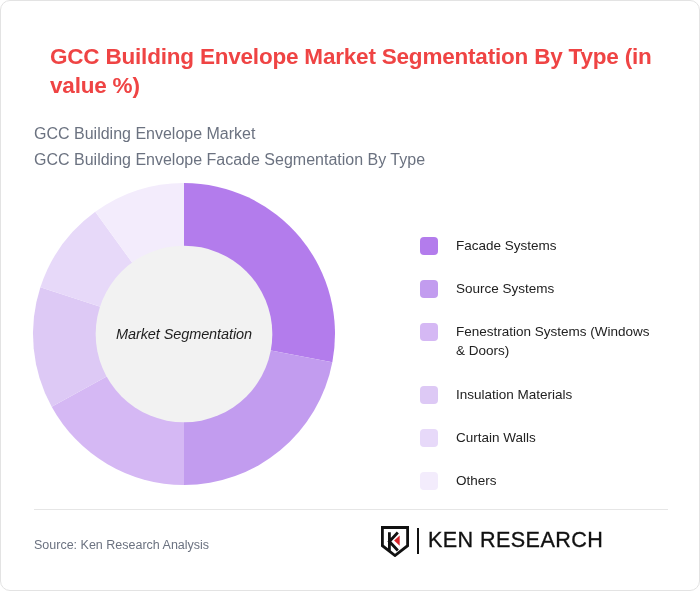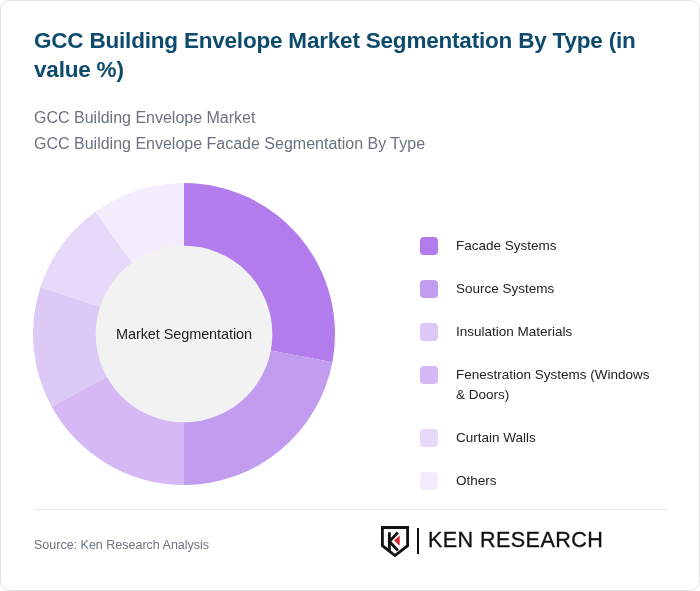--- a/index.html
+++ b/index.html
@@ -28,23 +28,23 @@
   .header {
     position: absolute;
     left: 33px;
     top: 26px;
     right: 30px;
   }
   .chart-title {
     font-size: 22.5px;
     font-weight: bold;
     line-height: 1.28;
-    color: #0c4a6e;
+    color: #ef4444;
     letter-spacing: -0.2px;
-    margin: 0;
+    margin: 16px;
   }
   .subtitle-block {
     margin-top: 20px;
   }
   .subtitle {
     font-size: 16px;
     color: #6b7280;
     line-height: 1.62;
     margin: 0;
   }
@@ -57,20 +57,21 @@
     width: 700px;
     height: 330px;
   }
 
   .donut-wrap {
     position: absolute;
     left: 32px;
     top: 14px;
     width: 302px;
     height: 302px;
+    font-style: italic;
   }
   .donut-svg {
     display: block;
     width: 302px;
     height: 302px;
     overflow: visible;
   }
   .center-label {
     position: absolute;
     left: 0;
@@ -193,26 +194,26 @@
     <div class="legend" id="legend">
         <div class="legend-item">
           <span class="legend-swatch" style="background: rgb(179, 124, 236);"></span>
           <span class="legend-text">Facade Systems</span>
         </div>
         <div class="legend-item">
           <span class="legend-swatch" style="background: rgb(194, 156, 239);"></span>
           <span class="legend-text">Source Systems</span>
         </div>
         <div class="legend-item">
+          <span class="legend-swatch" style="background: rgb(213, 184, 244);"></span>
+          <span class="legend-text">Fenestration Systems (Windows &amp; Doors)</span>
+        </div>
+        <div class="legend-item">
           <span class="legend-swatch" style="background: rgb(221, 201, 245);"></span>
           <span class="legend-text">Insulation Materials</span>
-        </div>
-        <div class="legend-item">
-          <span class="legend-swatch" style="background: rgb(213, 184, 244);"></span>
-          <span class="legend-text">Fenestration Systems (Windows &amp; Doors)</span>
         </div>
         <div class="legend-item">
           <span class="legend-swatch" style="background: rgb(231, 217, 249);"></span>
           <span class="legend-text">Curtain Walls</span>
         </div>
         <div class="legend-item">
           <span class="legend-swatch" style="background: rgb(243, 236, 252);"></span>
           <span class="legend-text">Others</span>
         </div>
       </div>

